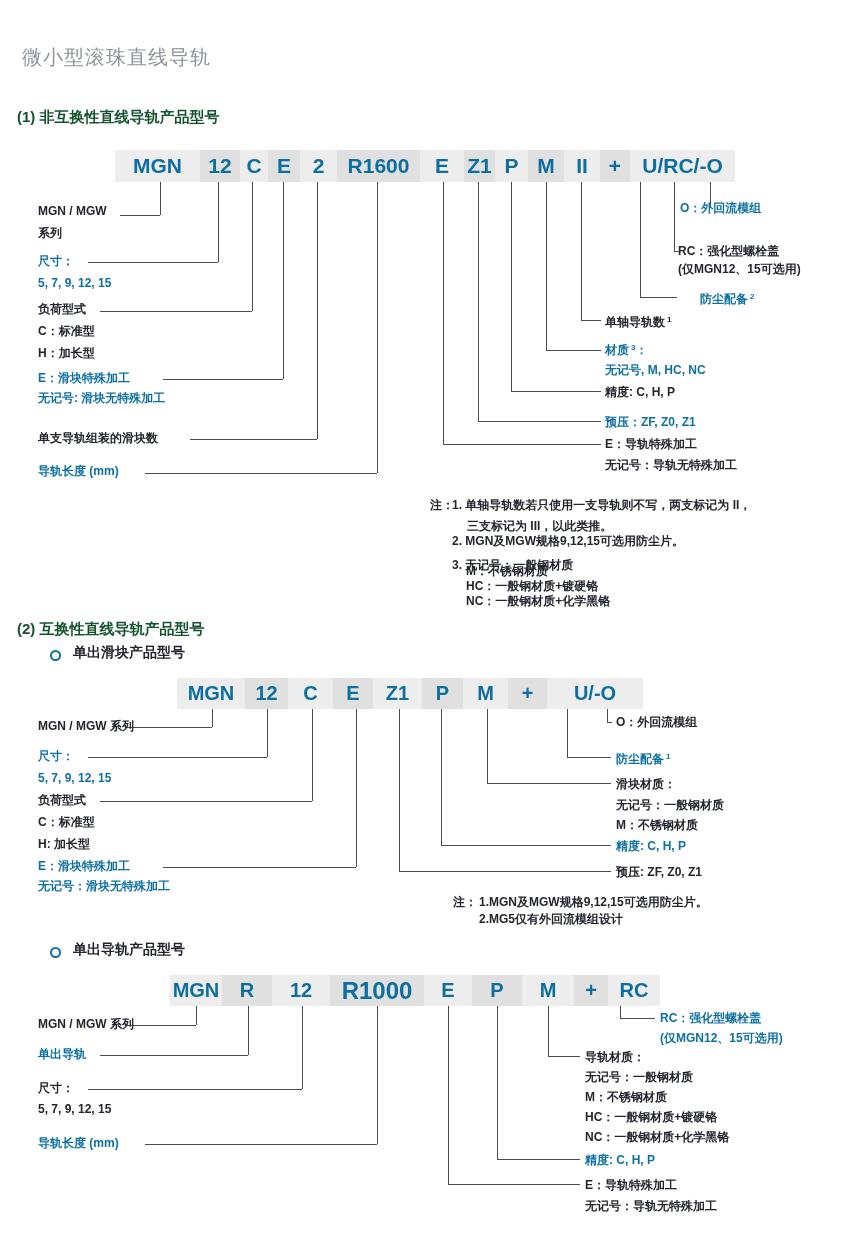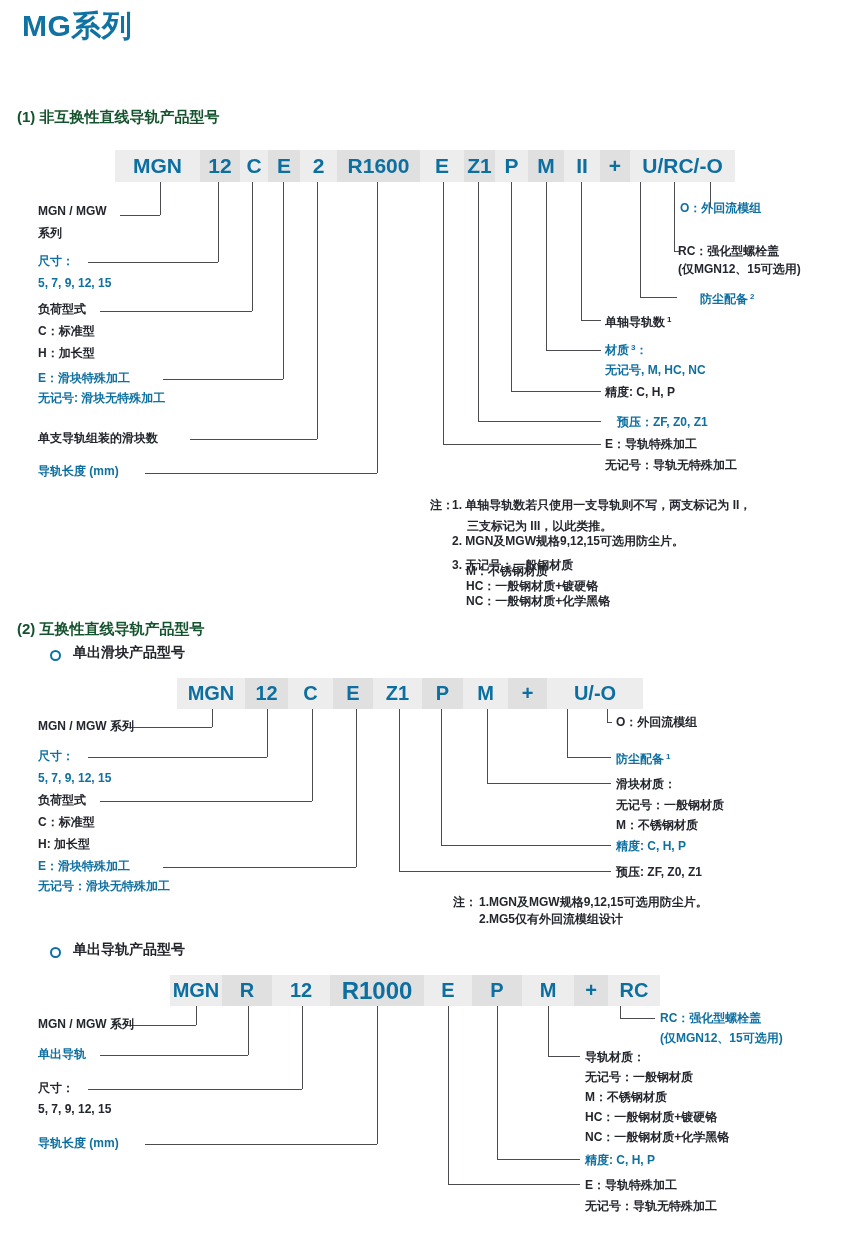--- a/index.html
+++ b/index.html
@@ -20,21 +20,21 @@
   .lbl{position:absolute;font-size:12px;line-height:14px;font-weight:700;color:#24262e;white-space:nowrap;}
   .blue{color:#0e70a0;}
   .note{position:absolute;font-size:12px;line-height:14px;font-weight:700;color:#24262e;white-space:nowrap;}
   sup{font-size:8px;vertical-align:4px;margin-left:2px;}
 </style>
 </head>
 <body>
 
 <div class="page">
 
-  <div class="h1">MG系列</div>
+  <div class="sub">微小型滚珠直线导轨</div>
 
   <div class="sec" style="left:17px;top:108px;">(1) 非互换性直线导轨产品型号</div>
 
   <div class="bar" style="left:0;top:150px;width:851px;height:32px;">
     <div class="cell c0" style="left:115px;width:85px;">
         <span>MGN</span>
       </div>
     <div class="cell c1" style="left:200px;width:40px;">
         <span>12</span>
       </div>
@@ -115,21 +115,21 @@
   <div class="lbl blue" style="left:38px;top:464px;">导轨长度 (mm)</div>
 
   <div class="lbl blue" style="left:680px;top:201px;">O：外回流模组</div>
   <div class="lbl" style="left:678px;top:244px;">RC：强化型螺栓盖</div>
   <div class="lbl" style="left:678px;top:262px;">(仅MGN12、15可选用)</div>
   <div class="lbl blue" style="left:680px;top:290px;padding-left:20px;"><span>防尘配备</span><sup>2</sup></div>
   <div class="lbl" style="left:605px;top:313px;"><span>单轴导轨数</span><sup>1</sup></div>
   <div class="lbl blue" style="left:605px;top:341px;"><span>材质</span><sup>3</sup><span>：</span></div>
   <div class="lbl blue" style="left:605px;top:363px;">无记号, M, HC, NC</div>
   <div class="lbl" style="left:605px;top:385px;">精度: C, H, P</div>
-  <div class="lbl blue" style="left:605px;top:415px;margin-left:12px;">预压：ZF, Z0, Z1</div>
+  <div class="lbl blue" style="left:605px;top:415px;">预压：ZF, Z0, Z1</div>
   <div class="lbl" style="left:605px;top:437px;">E：导轨特殊加工</div>
   <div class="lbl" style="left:605px;top:458px;">无记号：导轨无特殊加工</div>
 
   <div class="note" style="left:430px;top:498px;">注：</div>
   <div class="note" style="left:452px;top:498px;">1. 单轴导轨数若只使用一支导轨则不写，两支标记为 II，</div>
   <div class="note" style="left:467px;top:519px;">三支标记为 III，以此类推。</div>
   <div class="note" style="left:452px;top:534px;">2. MGN及MGW规格9,12,15可选用防尘片。</div>
   <div class="note" style="left:452px;top:558px;">3. 无记号：一般钢材质</div>
   <div class="note" style="left:466px;top:564px;">M：不锈钢材质</div>
   <div class="note" style="left:466px;top:579px;">HC：一般钢材质+镀硬铬</div>

